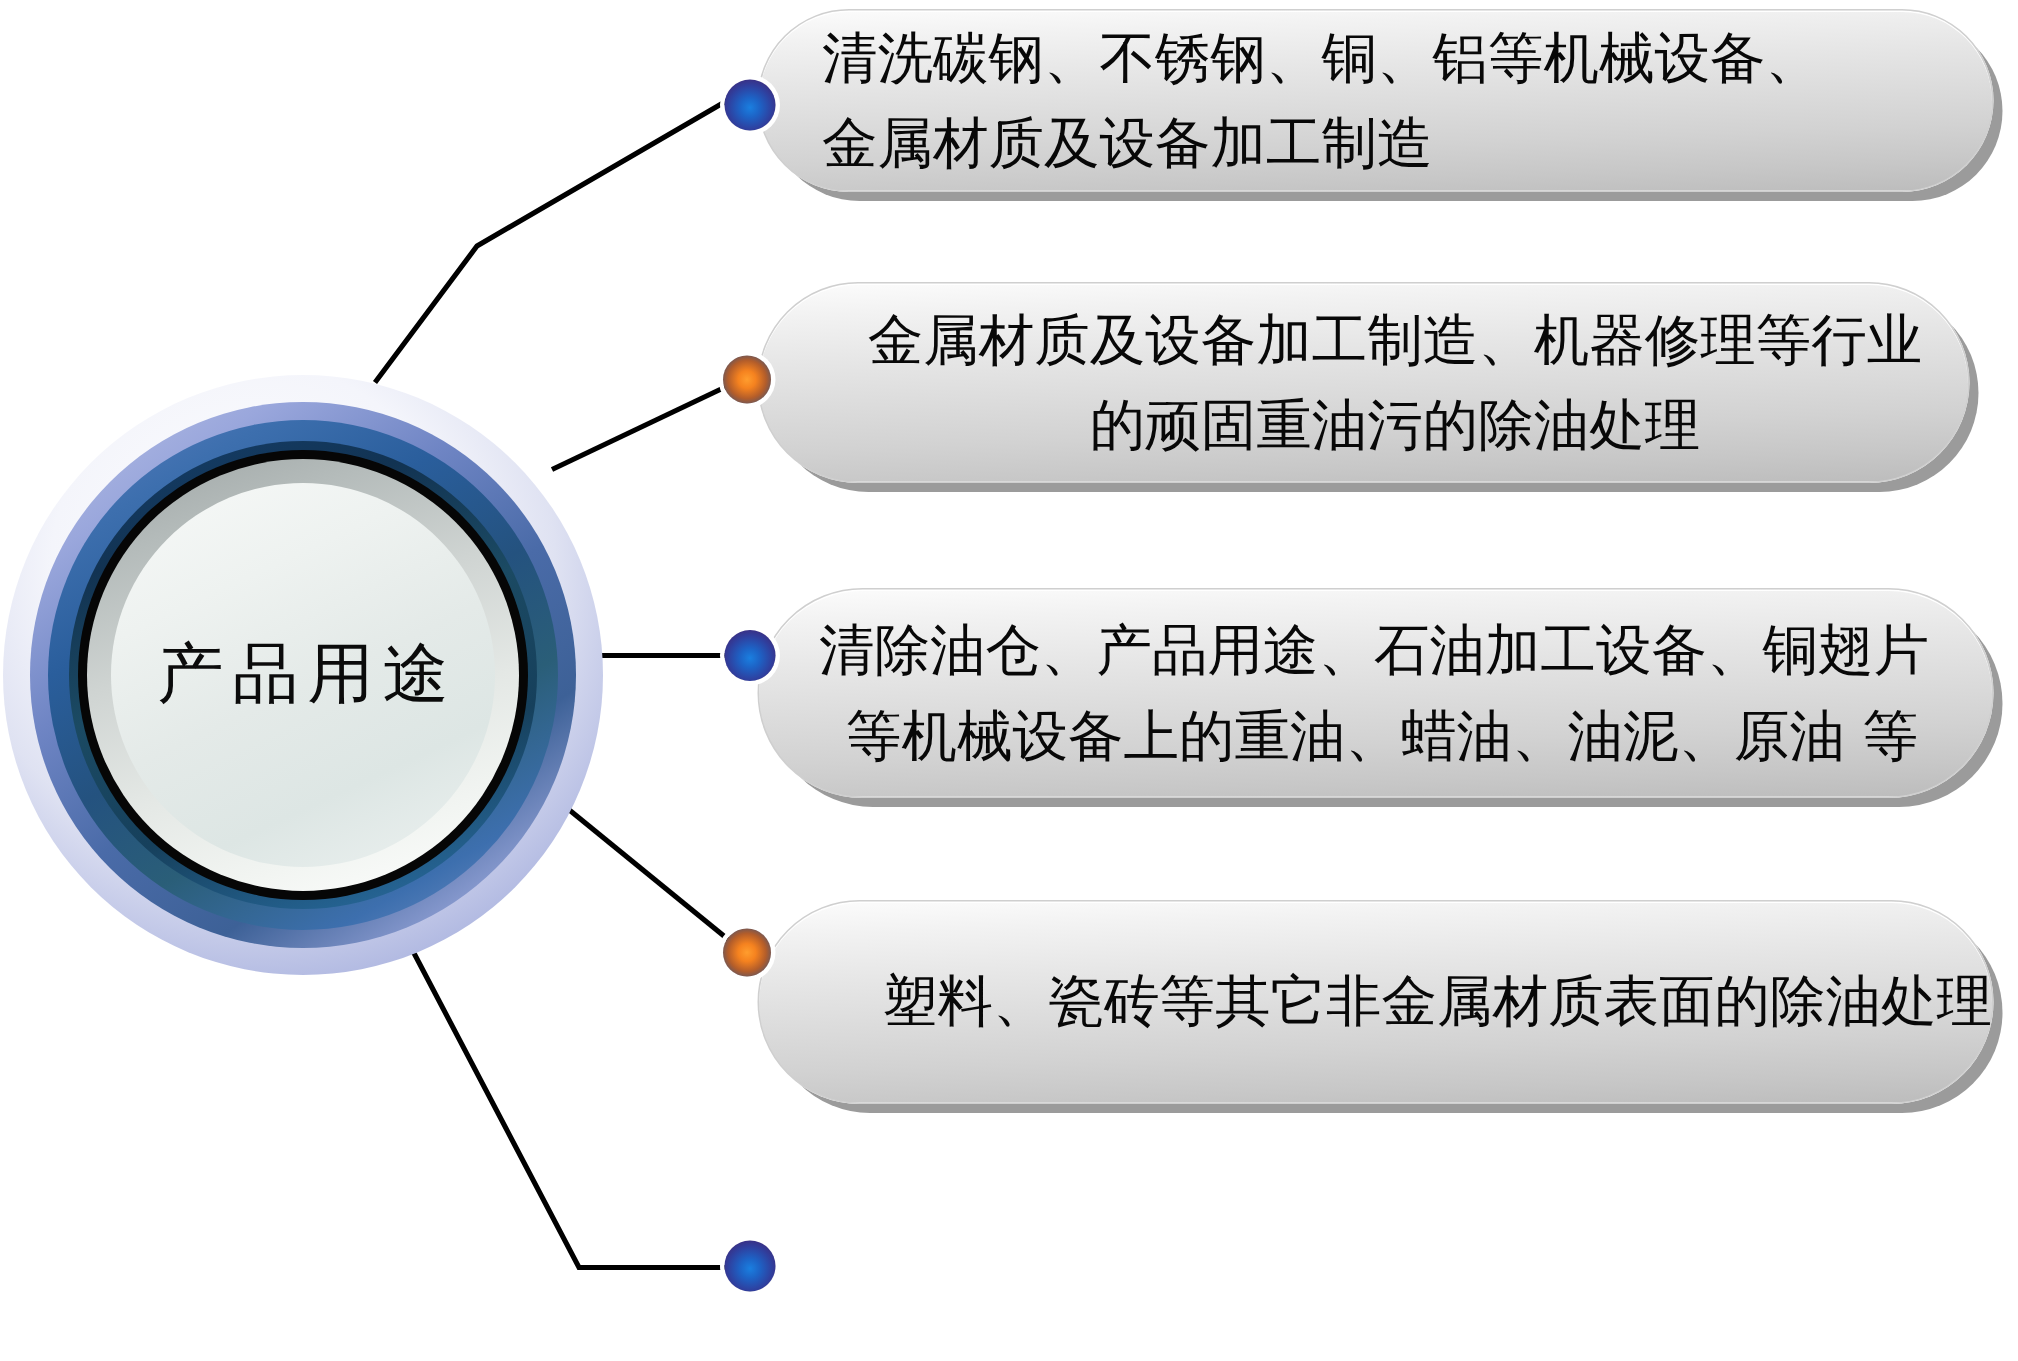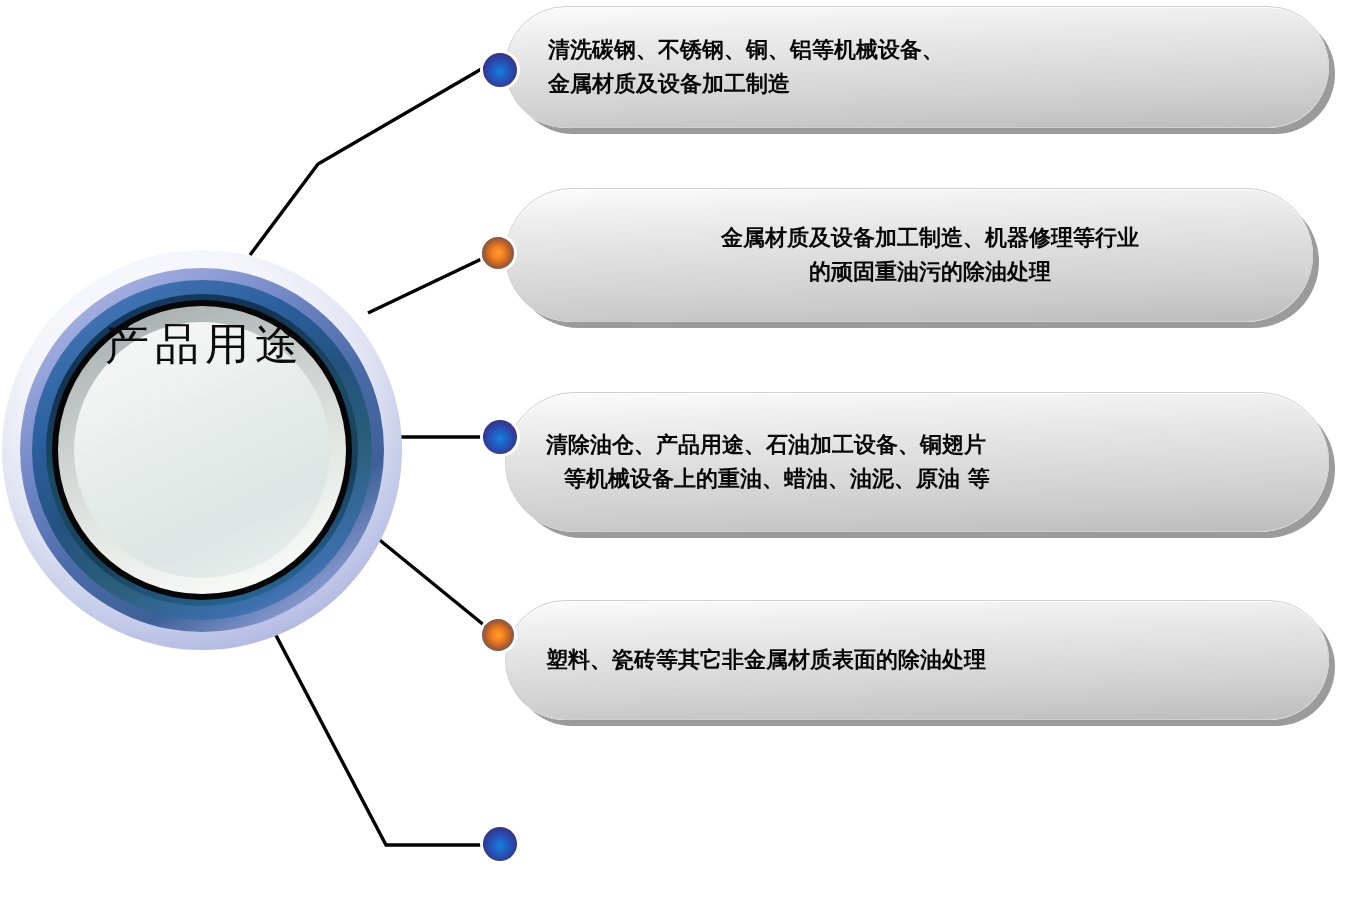--- a/index.html
+++ b/index.html
@@ -122,21 +122,21 @@
     left: 72px; top: 72px;
     width: 256px; height: 256px;
     border-radius: 50%;
     background: linear-gradient(155deg,
                 #f7f9f8 0%,
                 #eef2f0 28%,
                 #e4eae8 52%,
                 #dde6e4 74%,
                 #edf2f1 100%);
     display: flex;
-    align-items: flex-start;
+    align-items: center;
     justify-content: center;
   }
   #hub .hub-label {
     font-family: "DejaVu Serif", "Liberation Serif", serif;
     font-size: 44px;
     letter-spacing: 6px;
     color: #0b0b0b;
     white-space: nowrap;
     line-height: 1;
     text-indent: 6px;
@@ -164,22 +164,22 @@
     border: 1px solid #cfcfcf;
     box-shadow: 7px 7px 0 -1px #9b9b9b,
                 inset 0 1px 0 rgba(255,255,255,0.95);
     display: flex;
     flex-direction: column;
     justify-content: center;
   }
 
   .pill-text {
     font-family: "DejaVu Sans", "Liberation Sans", sans-serif;
-    font-weight: bold;
-    font-size: 22px;
+    font-weight: normal;
+    font-size: 37px;
     color: #080808;
     line-height: 1.55;
     white-space: nowrap;
   }
 
   .bullet {
     position: absolute;
     border-radius: 50%;
     z-index: 5;
     box-shadow: 0 0 0 3px #ffffff, 0 1px 2px rgba(0,0,0,0.35);
@@ -244,21 +244,21 @@
 
   <div class="item-row" style="left:505px; top:392px; width:840px; height:148px;">
     <div class="pill" style="width:824px; height:140px; padding:0 0 0 40px;">
       <div class="pill-text">清除油仓、产品用途、石油加工设备、铜翅片</div>
       <div class="pill-text" style="text-indent:18px;">等机械设备上的重油、蜡油、油泥、原油 等</div>
     </div>
     <div class="bullet blue" style="left:-22px; top:28px; width:34px; height:34px;"></div>
   </div>
 
   <div class="item-row" style="left:505px; top:600px; width:840px; height:128px;">
-    <div class="pill" style="width:824px; height:120px; padding:0 0 0 40px;">
+    <div class="pill" style="width:824px; height:136px; padding:0 0 0 40px;text-align:right;">
       <div class="pill-text">塑料、瓷砖等其它非金属材质表面的除油处理</div>
     </div>
     <div class="bullet orange" style="left:-23px; top:19px; width:32px; height:32px;"></div>
   </div>
 
   <div class="item-row" style="left:505px; top:780px; width:840px; height:122px;">
     <div class="bullet blue" style="left:-22px; top:47px; width:34px; height:34px;"></div>
   </div>
 
 </div>

